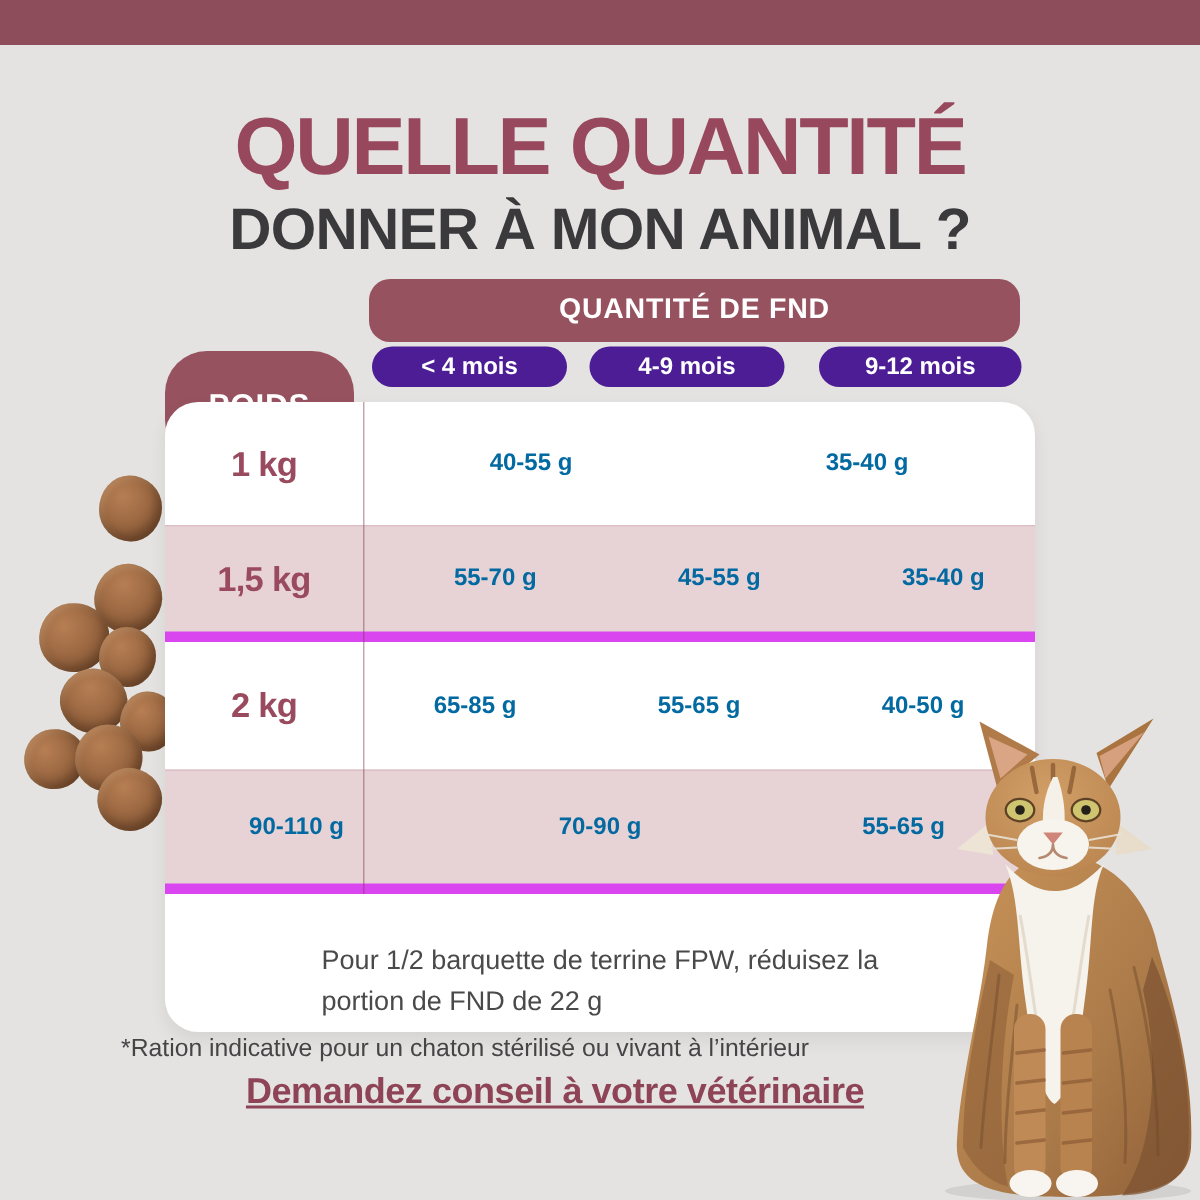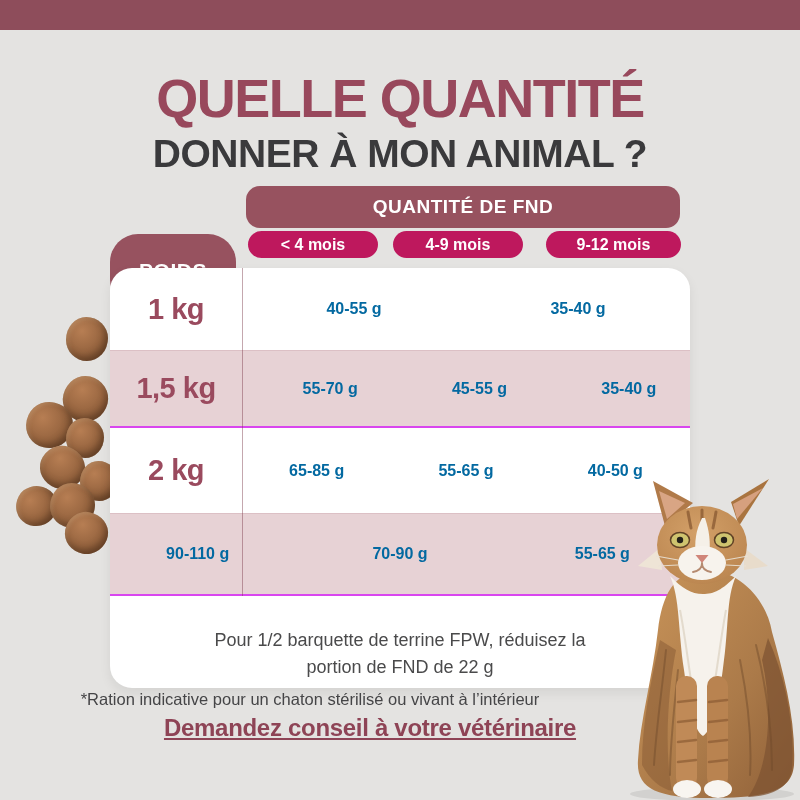--- a/index.html
+++ b/index.html
@@ -13,39 +13,39 @@
   .title-line2 { position:absolute; top:134px; left:0; width:800px; text-align:center;
     color:#3A3A3C; font-size:39px; font-weight:800; letter-spacing:-0.5px; line-height:1.05; z-index:2; }
 
   
   .poids-box { position:absolute; left:110px; top:186px; width:126px; height:74px;
     background:#97525F; border-radius:28px; display:flex; align-items:center; justify-content:center;
     color:#fff; font-weight:800; font-size:21px; letter-spacing:0.5px; z-index:2;margin-top:48px; }
   .qf-box { position:absolute; left:246px; top:186px; width:434px; height:42px;
     background:#97525F; border-radius:14px; display:flex; align-items:center; justify-content:center;
     color:#fff; font-weight:700; font-size:19px; letter-spacing:0.5px; z-index:2; }
-  .pill { position:absolute; top:231px; height:27px; background:#be185d; border-radius:14px;
+  .pill { position:absolute; top:231px; height:27px; background:#4c1d95; border-radius:14px;
     display:flex; align-items:center; justify-content:center; color:#fff; font-weight:700; font-size:16px; z-index:2; }
   .pill-1 { left:248px; width:130px; }
   .pill-2 { left:393px; width:130px; }
   .pill-3 { left:546px; width:135px; }
 
   
   .card { position:absolute; left:110px; top:268px; width:580px; height:420px; background:#ffffff;
     border-radius:22px; box-shadow:0 5px 12px rgba(0,0,0,0.07); overflow:hidden; z-index:2; }
   .vline { position:absolute; left:132px; top:0; width:1px; height:328px; background:rgba(125,60,75,0.45); }
   .trow { display:flex; width:100%; }
   .r1 { height:82px; } .r2 { height:78px; } .r3 { height:85px; } .r4 { height:83px; }
-  .trow.pink { background:#E7D2D5; border-top:1px solid #DCC0C5; border-bottom:2px solid #d946ef;gap:27px; }
+  .trow.pink { background:#E7D2D5; border-top:1px solid #DCC0C5; border-bottom:7px solid #d946ef;gap:27px; }
   .cell-w { width:132px; display:flex; align-items:center; justify-content:center;
-    color:#9A4A5E; font-weight:800; font-size:29px; letter-spacing:-0.5px; }
+    color:#9A4A5E; font-weight:800; font-size:23px; letter-spacing:-0.5px; }
   .cell-v { flex:1; display:flex; align-items:center; justify-content:center;
     color:#0369a1; font-size:16px;font-weight:bold; }
   .note-area { height:116px; display:flex; align-items:center; justify-content:center;
-    text-align:center; color:#4A4A4B; font-size:18px; line-height:1.5; white-space:pre-line; }
+    color:#4A4A4B; font-size:18px; line-height:1.5; white-space:pre-line; }
 
   .disclaimer { position:absolute; top:690px; left:0; width:620px; text-align:center;
     color:#454547; font-size:16.5px; z-index:2; }
   .advice { position:absolute; top:714px; left:0; width:740px; text-align:center;
     color:#8E4456; font-size:24px; font-weight:800; letter-spacing:-0.3px; z-index:2;text-decoration:underline; }
 
   
   .kibble { position:absolute; left:0; top:300px; width:120px; height:260px; z-index:1; }
   .kib { position:absolute; border-radius:48% 52% 50% 50% / 52% 48% 52% 48%;
     background:radial-gradient(circle at 38% 32%, #b77e53, #96643f 55%, #7e5233 85%);

